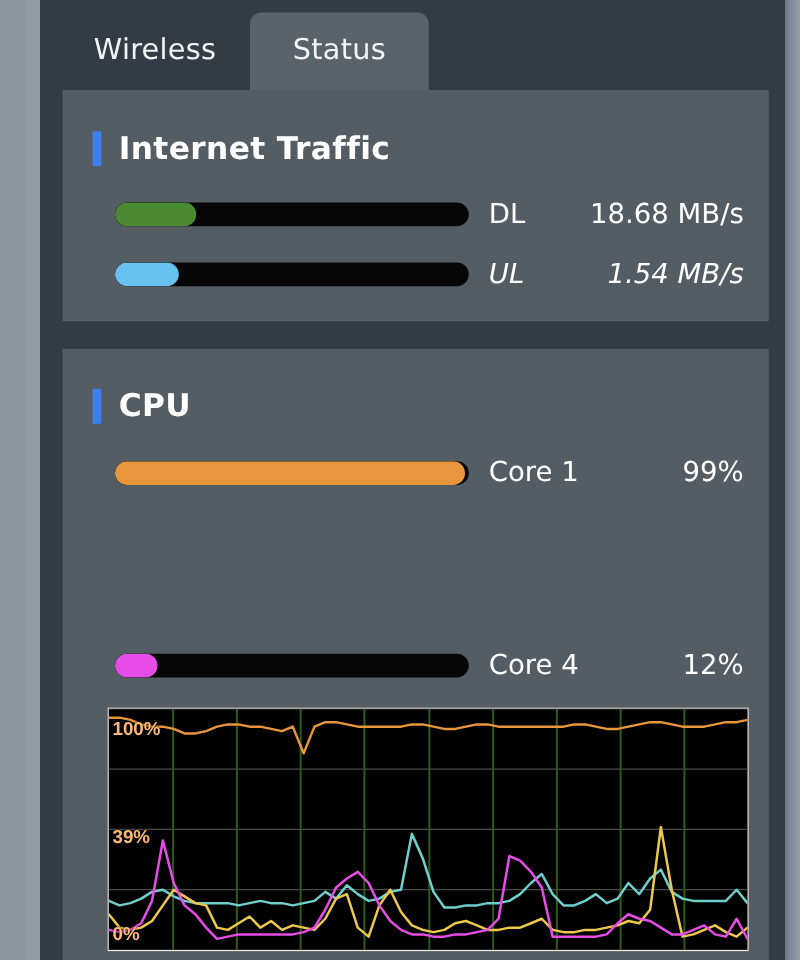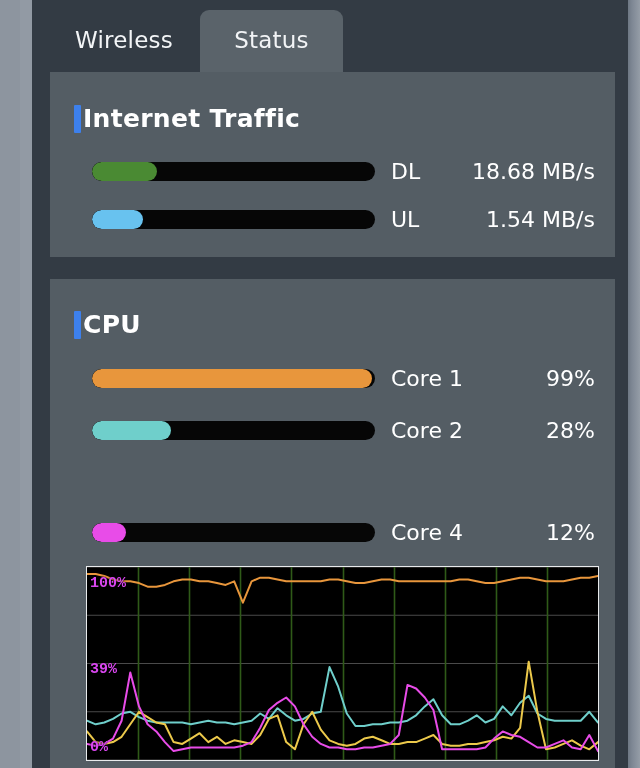--- a/index.html
+++ b/index.html
@@ -80,21 +80,21 @@
     box-sizing: border-box;
   }
   #panel-traffic { top: 72px;  height: 185px; }
   #panel-cpu     { top: 279px; height: 503px; }
 
   .panel-header {
     position: absolute;
     left: 24px;
     display: flex;
     align-items: center;
-    gap: 2px;
+    gap: 14px;
   }
   #panel-traffic .panel-header { top: 32px; }
   #panel-cpu .panel-header     { top: 31px; }
 
   .accent-bar {
     width: 7px;
     height: 28px;
     background: #3d80ec;
     border-radius: 1px;
     flex: 0 0 auto;
@@ -141,21 +141,21 @@
     position: absolute;
     color: #ffffff;
     font-size: 22px;
     font-family: "DejaVu Sans", sans-serif;
     white-space: nowrap;
     text-align: right;
   }
 
   
   #panel-traffic .meter-row.r0 { top: 84px; }
-  #panel-traffic .meter-row.r1 { top: 132px; }
+  #panel-traffic .meter-row.r1 { top: 132px; font-style: italic; }
   #panel-traffic .meter-label { left: 341px; }
   #panel-traffic .meter-value { left: 360px; width: 185px; }
 
   
   #panel-cpu .meter-row.r0 { top: 84px; }
   #panel-cpu .meter-row.r1 { top: 136px; }
   #panel-cpu .meter-row.r2 { top: 187px; }
   #panel-cpu .meter-row.r3 { top: 238px; }
   #panel-cpu .meter-label { left: 341px; }
   #panel-cpu .meter-value { left: 380px; width: 165px; }
@@ -168,23 +168,23 @@
     width: 513px;
     height: 195px;
     background: #000000;
     border: 1px solid #e8eaec;
     box-sizing: border-box;
   }
   .graph-wrap svg { display: block; }
   .graph-axis-label {
     position: absolute;
     left: 3px;
-    color: #d946ef;
+    color: #fdba74;
     font-size: 15px;
-    font-family: Liberation Mono, monospace;
+    font-family: Liberation Sans, sans-serif;
     font-weight: bold;
     text-shadow: 0 0 2px #000;
     pointer-events: none;
   }
   .lbl-100 { top: 8px; }
   .lbl-50  { top: 94px; }
   .lbl-0   { top: 172px; }
 </style>
 </head>
 <body>
@@ -231,27 +231,20 @@
       </div>
 
       <div class="meter-row r0">
         <div class="track">
           <div class="fill" id="fill-c1" style="width: 99%; background: rgb(232, 150, 60);"></div>
         </div>
         <div class="meter-label">Core 1</div>
         <div class="meter-value">99%</div>
       </div>
 
-      <div class="meter-row r1">
-        <div class="track">
-          <div class="fill" id="fill-c2" style="width: 28%; background: rgb(111, 207, 203);"></div>
-        </div>
-        <div class="meter-label">Core 2</div>
-        <div class="meter-value">28%</div>
-      </div>
 
 
       <div class="meter-row r3">
         <div class="track">
           <div class="fill" id="fill-c4" style="width: 12%; background: rgb(232, 76, 232);"></div>
         </div>
         <div class="meter-label">Core 4</div>
         <div class="meter-value">12%</div>
       </div>
 

